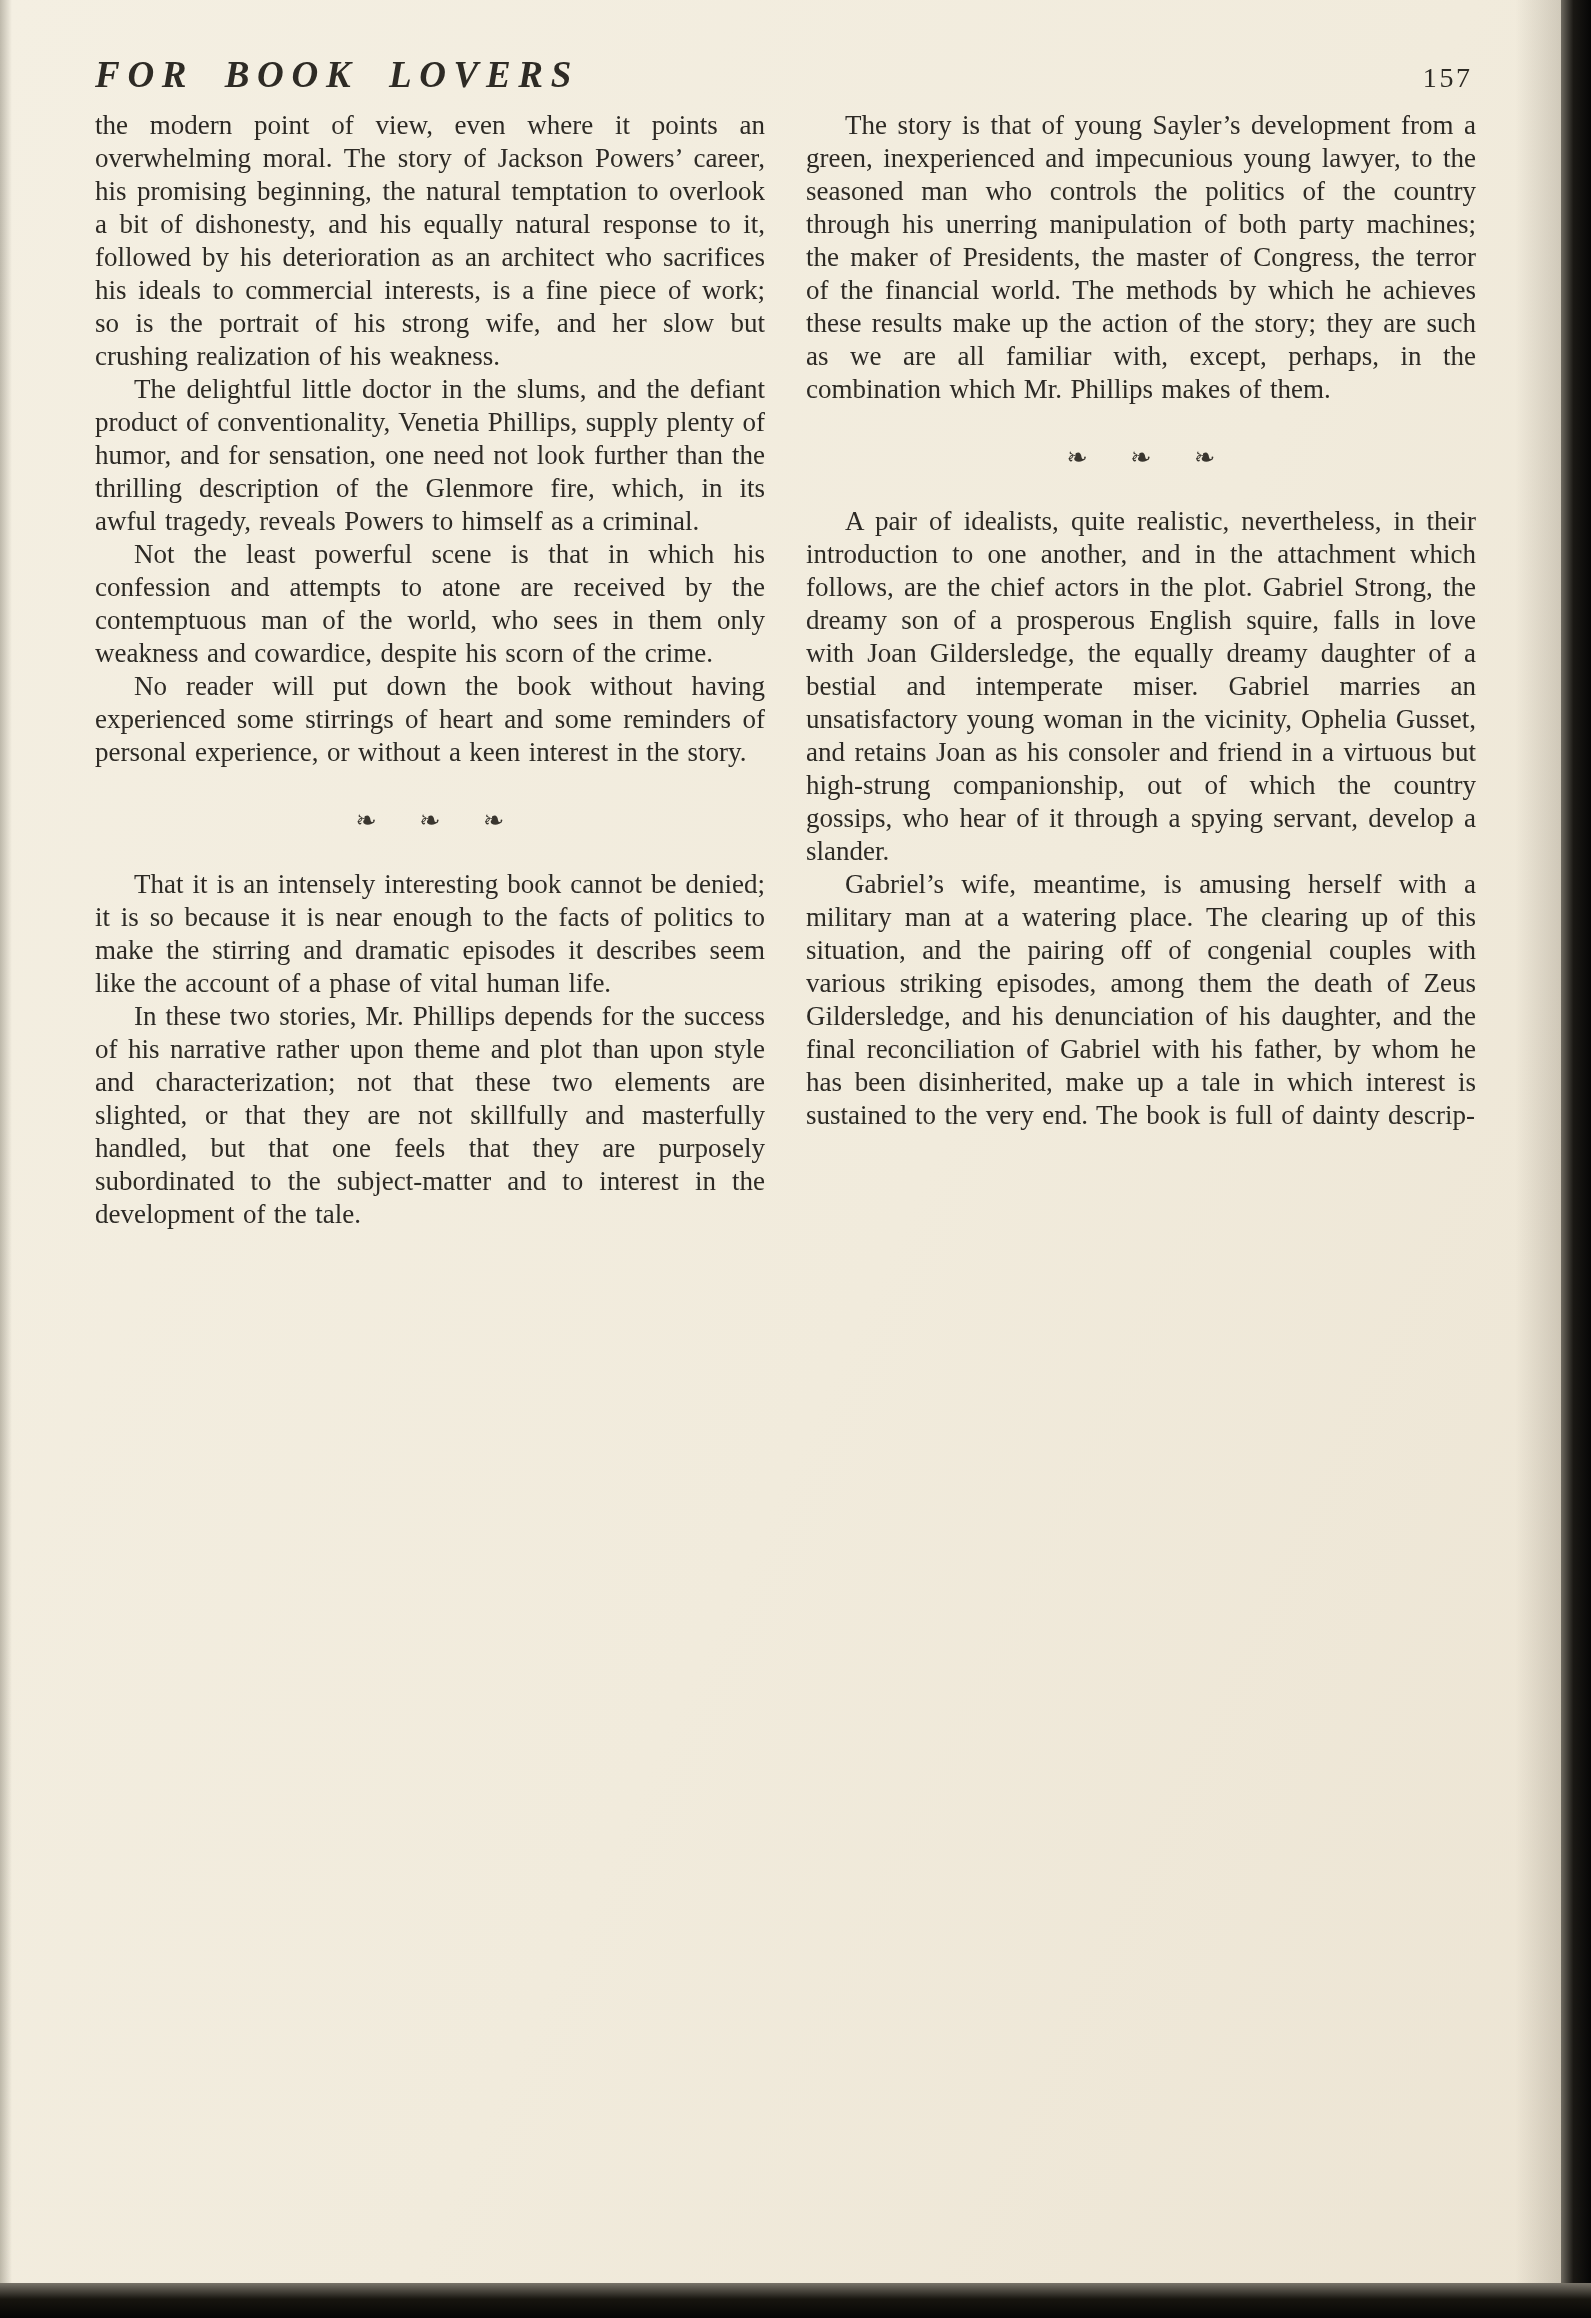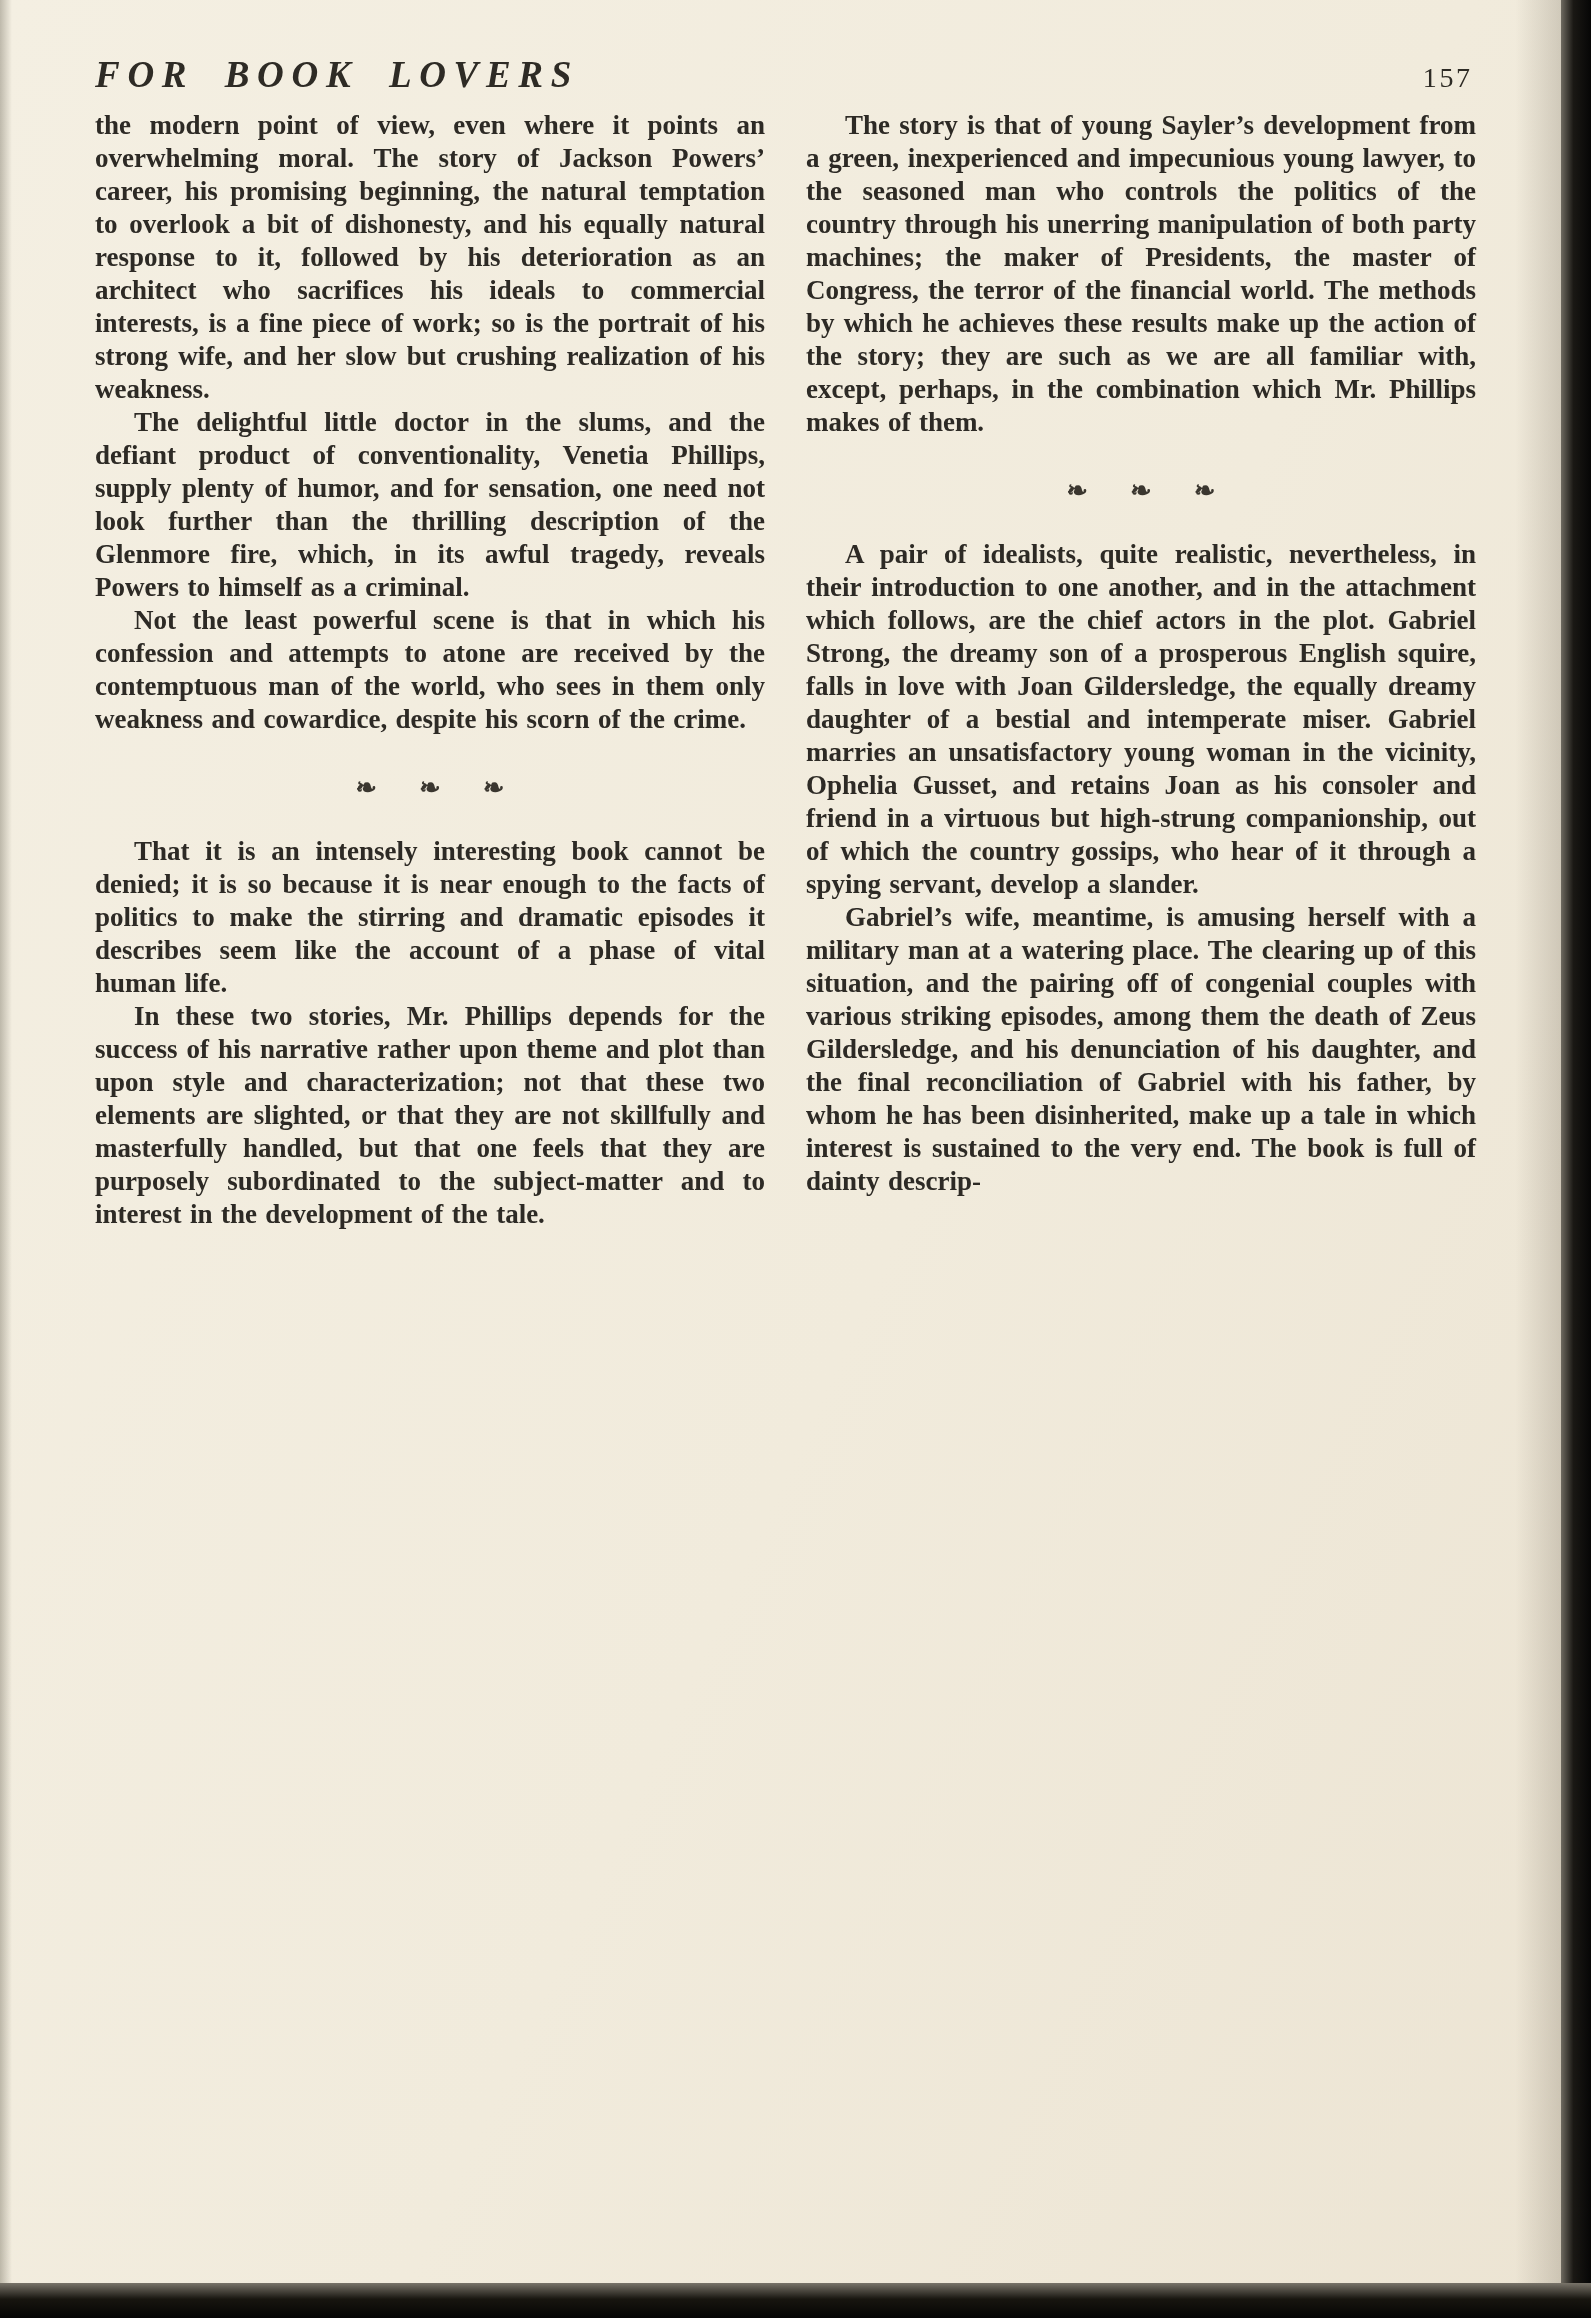--- a/index.html
+++ b/index.html
@@ -70,21 +70,20 @@
     position: absolute;
     left: 95px;
     top: 109px;
     width: 1381px;
     display: flex;
     gap: 41px;
   }
   .column {
     flex: 0 0 670px;
     width: 670px;
-    font-weight: bold;
   }
   .para {
     margin: 0;
     font-size: 27px;
     line-height: 33px;
     text-align: justify;
     text-indent: 39px;
     color: #2d2a25;
     word-spacing: 1.7px;
   }
@@ -107,20 +106,21 @@
     <div class="running-title">FOR BOOK LOVERS</div>
     <div class="page-number">157</div>
   </header>
 
   <main class="columns">
 
     <section class="column">
       <p class="para noindent">the modern point of view, even where it points an overwhelming moral. The story of Jackson Powers’ career, his promising beginning, the natural temptation to overlook a bit of dishonesty, and his equally natural response to it, followed by his deterioration as an architect who sacrifices his ideals to commercial interests, is a fine piece of work; so is the portrait of his strong wife, and her slow but crushing realization of his weakness.</p>
       <p class="para">The delightful little doctor in the slums, and the defiant product of conventionality, Venetia Phillips, supply plenty of humor, and for sensation, one need not look further than the thrilling description of the Glenmore fire, which, in its awful tragedy, reveals Powers to himself as a criminal.</p>
       <p class="para">Not the least powerful scene is that in which his confession and attempts to atone are received by the contemptuous man of the world, who sees in them only weakness and cowardice, despite his scorn of the crime.</p>
+      <p class="para">No reader will put down the book without having experienced some stirrings of heart and some reminders of personal experience, or without a keen interest in the story.</p>
       <div class="ornament">❧ ❧ ❧</div>
       <p class="para">That it is an intensely interesting book cannot be denied; it is so because it is near enough to the facts of politics to make the stirring and dramatic episodes it describes seem like the account of a phase of vital human life.</p>
       <p class="para">In these two stories, Mr. Phillips depends for the success of his narrative rather upon theme and plot than upon style and characterization; not that these two elements are slighted, or that they are not skillfully and masterfully handled, but that one feels that they are purposely subordinated to the subject-matter and to interest in the development of the tale.</p>
     </section>
 
     <section class="column">
       <p class="para">The story is that of young Sayler’s development from a green, inexperienced and impecunious young lawyer, to the seasoned man who controls the politics of the country through his unerring manipulation of both party machines; the maker of Presidents, the master of Congress, the terror of the financial world.  The methods by which he achieves these results make up the action of the story; they are such as we are all familiar with, except, perhaps, in the combination which Mr. Phillips makes of them.</p>
       <div class="ornament">❧ ❧ ❧</div>
       <p class="para">A pair of idealists, quite realistic, nevertheless, in their introduction to one another, and in the attachment which follows, are the chief actors in the plot.  Gabriel Strong, the dreamy son of a prosperous English squire, falls in love with Joan Gildersledge, the equally dreamy daughter of a bestial and intemperate miser.  Gabriel marries an unsatisfactory young woman in the vicinity, Ophelia Gusset, and retains Joan as his consoler and friend in a virtuous but high-strung companionship, out of which the country gossips, who hear of it through a spying servant, develop a slander.</p>
       <p class="para">Gabriel’s wife, meantime, is amusing herself with a military man at a watering place.  The clearing up of this situation, and the pairing off of congenial couples with various striking episodes, among them the death of Zeus Gildersledge, and his denunciation of his daughter, and the final reconciliation of Gabriel with his father, by whom he has been disinherited, make up a tale in which interest is sustained to the very end.  The book is full of dainty descrip-</p>

